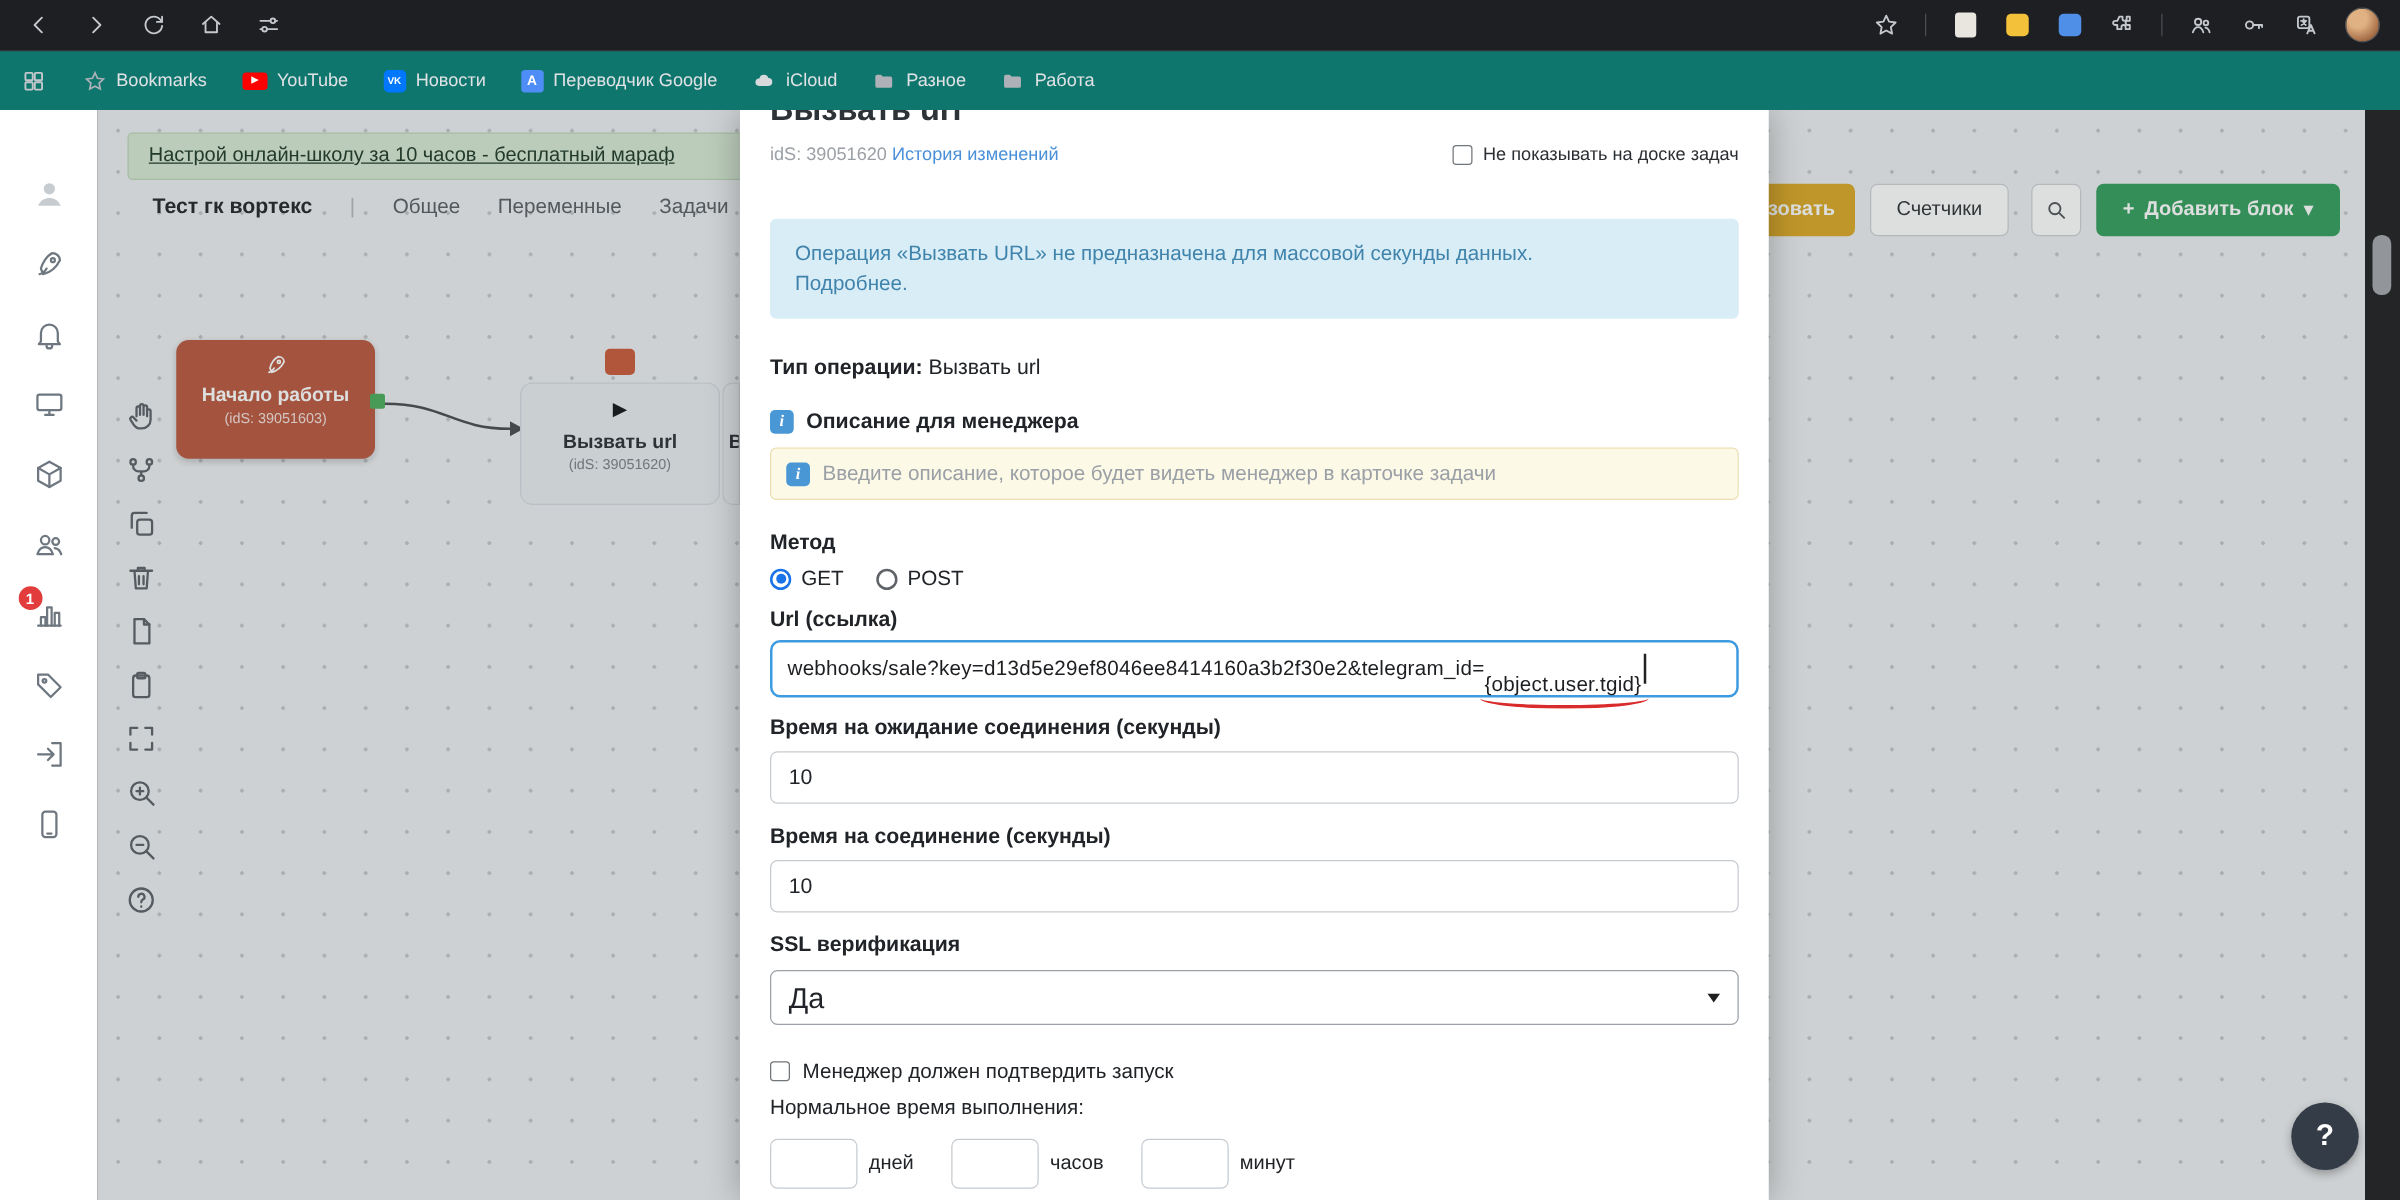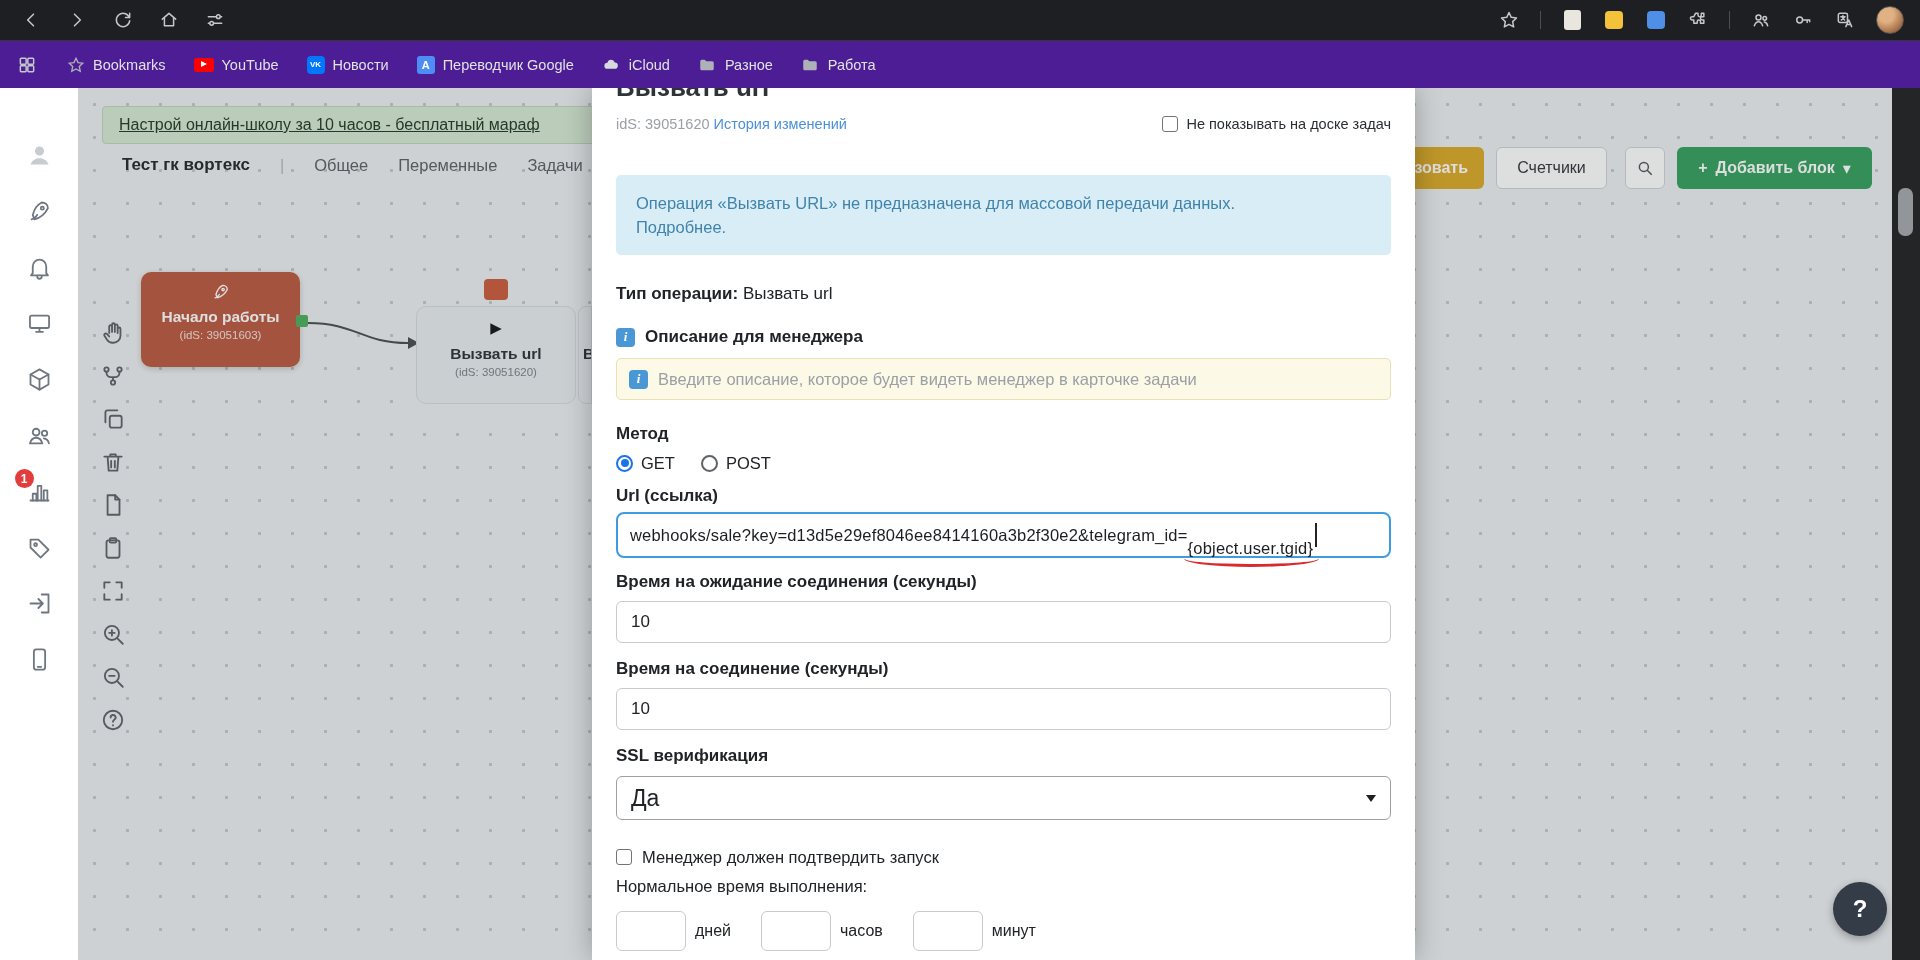--- a/index.html
+++ b/index.html
@@ -16,21 +16,21 @@
   .cicon { width:22px; height:22px; color:#c4c7cb; display:flex; align-items:center; justify-content:center; }
   .cicon svg { width:20px; height:20px; stroke:currentColor; fill:none; stroke-width:1.8; stroke-linecap:round; stroke-linejoin:round; }
   .vdivider { width:1px; height:18px; background:#4a4d52; }
   .avatar { width:28px; height:28px; border-radius:50%;
     background:radial-gradient(circle at 35% 30%, #e0b183 0 30%, #a9714a 70%, #6f452b); border:1px solid #555; }
   .ext-doc { width:17px; height:20px; background:#e8e6df; border-radius:3px; }
   .ext-keep { width:18px; height:18px; background:#f3c13a; border-radius:4px; }
   .ext-pencil { width:18px; height:18px; background:#4f8fe8; border-radius:4px; }
 
   
-  #bookmarks { position:absolute; left:0; top:40px; width:1920px; height:48px; background:#4c1d95;
+  #bookmarks { position:absolute; left:0; top:40px; width:1920px; height:48px; background:#0f766e;
     border-top:1px solid #343539; display:flex; align-items:center; gap:28px; padding-left:16px;
     color:#e0e2e5; font-size:14.5px; z-index:20; }
   .bitem { display:flex; align-items:center; gap:8px; }
   .bic { width:19px; height:19px; display:flex; align-items:center; justify-content:center; color:#aeb2b8; }
   .bic svg { width:18px; height:18px; }
   .yt { width:20px; height:14px; background:#f00; border-radius:3px; position:relative; }
   .yt::after { content:""; position:absolute; left:7px; top:3.5px; border-left:6px solid #fff;
     border-top:3.5px solid transparent; border-bottom:3.5px solid transparent; }
   .vk { width:18px; height:18px; background:#0077ff; border-radius:4px; color:#fff; font-size:8px;
     font-weight:bold; display:flex; align-items:center; justify-content:center; }
@@ -445,21 +445,21 @@
       <div class="m-meta">
         <span class="m-id">idS: 39051620</span>
         <span class="m-history">История изменений</span>
         <span class="m-hide">
           <span class="checkbox"></span>
           <span>Не показывать на доске задач</span>
         </span>
       </div>
 
       <div class="m-info">
-        <div>Операция «Вызвать URL» не предназначена для массовой передачи данных.</div>
+        <div>Операция «Вызвать URL» не предназначена для массовой секунды данных.</div>
         <div class="lnk">Подробнее.</div>
       </div>
 
       <div class="m-typerow">
         <div><b>Тип операции:</b> <span>Вызвать url</span></div>
       </div>
 
       <div class="f-label" style="margin-top:16px;">
         <span class="info-ic">i</span>
         <span>Описание для менеджера</span>

